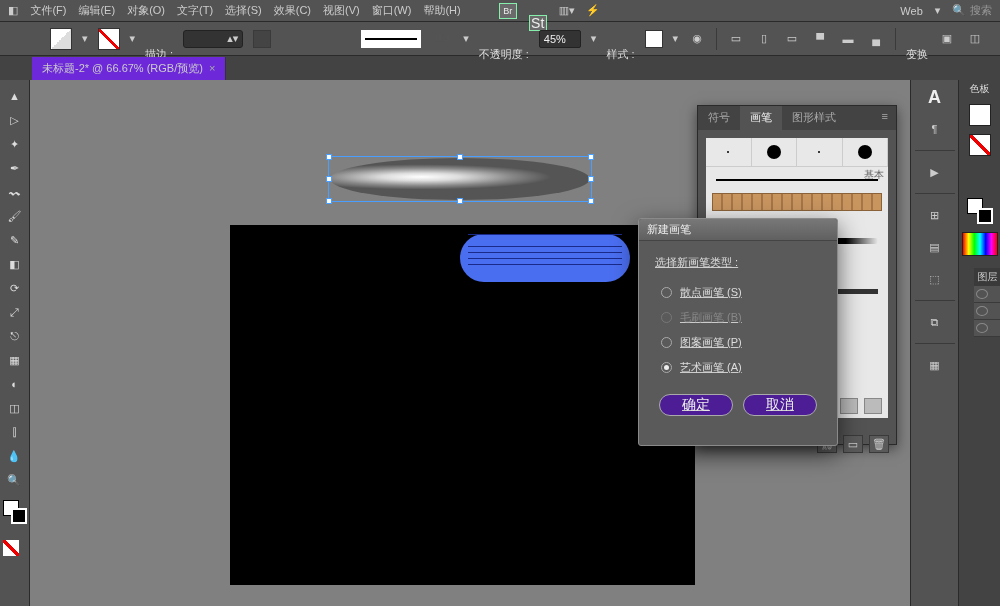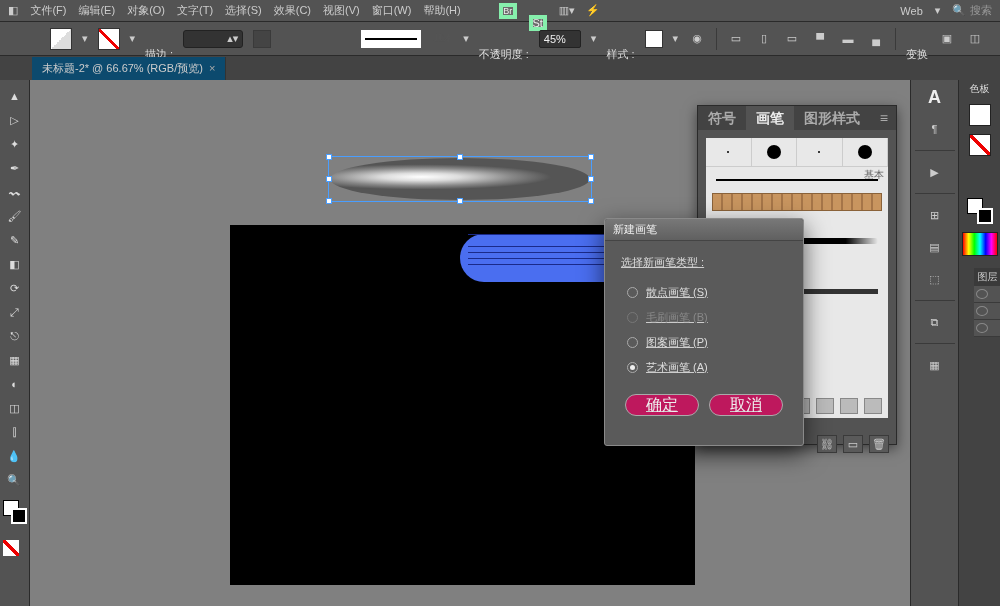--- a/index.html
+++ b/index.html
@@ -1,39 +1,39 @@
 <!DOCTYPE html>
 <html><head>
 <meta charset="utf-8">
 <style>
 * { margin: 0; padding: 0; box-sizing: border-box; font-family: "Microsoft YaHei", sans-serif; }
 body { width: 1000px; height: 606px; background: #535353; overflow: hidden; position: relative; color: #ccc; font-size: 11px; }
 
 .menubar { height: 22px; background: #535353; display: flex; align-items: center; padding: 0 8px; gap: 12px; border-bottom: 1px solid #2a2a2a; }
 .menubar span { cursor: default; }
 .menubar .spacer { flex: 1; }
-.menubar .icon-btn { width: 18px; height: 16px; background: #6a6a6a; border: 4px solid #86efac; }
+.menubar .icon-btn { width: 18px; height: 16px; background: #6a6a6a; border: 1px solid #86efac; }
 .menubar .search { display: flex; align-items: center; gap: 4px; color: #999; }
 
 .optbar { height: 34px; background: #535353; display: flex; align-items: center; padding: 0 14px 0 50px; gap: 10px; border-bottom: 1px solid #2a2a2a; }
 .optbar .swatch { width: 22px; height: 22px; background: #fff; border: 1px solid #333; position: relative; }
 .optbar .swatch.none::after { content: ""; position: absolute; inset: 0; background: linear-gradient(to top right, transparent 45%, #e00 45%, #e00 55%, transparent 55%); }
 .optbar .label { color: #ddd; margin-top: 32px; }
 .optbar .stroke-weight { display: flex; align-items: center; width: 60px; height: 18px; background: #333; border: 1px solid #222; border-radius: 3px; justify-content: flex-end; padding: 0 4px; }
 .optbar .caps { width: 18px; height: 18px; border: 1px solid #3a3a3a; background: #444; }
 .optbar .stroke-preview { width: 60px; height: 18px; background: #fff; display: flex; align-items: center; justify-content: center; }
 .optbar .stroke-preview .ln { width: 52px; height: 2px; background: #000; }
 .optbar .brush-lbl { font-size: 10px; color: #555; margin-left: 2px; }
 .optbar .opacity-field { width: 42px; height: 18px; background: #333; border: 1px solid #222; color: #eee; display: flex; align-items: center; padding: 0 4px; border-radius: 2px; }
 .optbar .style-sw { width: 18px; height: 18px; background: #fff; border: 1px solid #333; }
 .optbar .icon { width: 18px; height: 18px; display: flex; align-items: center; justify-content: center; color: #ccc; }
 .optbar .sep { width: 1px; height: 22px; background: #3a3a3a; }
 
 .tabbar { height: 24px; background: #434343; display: flex; align-items: center; padding-left: 32px; }
-.doc-tab { background: #0c4a6e; padding: 4px 10px; display: flex; align-items: center; gap: 6px; font-size: 11px; border-right: 1px solid #333; }
+.doc-tab { background: #6d28d9; padding: 4px 10px; display: flex; align-items: center; gap: 6px; font-size: 11px; border-right: 1px solid #333; }
 .doc-tab .close { color: #aaa; cursor: pointer; }
 
 .workspace { position: absolute; top: 80px; left: 0; right: 0; bottom: 0; display: flex; }
 
 .tools { width: 30px; background: #535353; display: flex; flex-direction: column; align-items: center; padding-top: 6px; gap: 4px; border-right: 1px solid #2a2a2a; }
 .tools .tool { width: 24px; height: 20px; display: flex; align-items: center; justify-content: center; color: #ddd; cursor: pointer; }
 .fill-stroke { position: relative; width: 24px; height: 24px; margin-top: 6px; }
 .fill-stroke .fs-fill { position: absolute; top: 0; left: 0; width: 16px; height: 16px; background: #fff; border: 1px solid #000; }
 .fill-stroke .fs-stroke { position: absolute; bottom: 0; right: 0; width: 16px; height: 16px; background: #000; border: 2px solid #fff; }
 .fill-stroke .fs-none { position:absolute; top:0; left:0; width:16px; height:16px; background:#fff; }
@@ -61,45 +61,45 @@
 .far-right .sw { width: 22px; height: 22px; background: #fff; position:relative; border:1px solid #222; }
 .far-right .sw.none::after{content:"";position:absolute;inset:0;background:linear-gradient(to top right,transparent 44%,#e00 44%,#e00 56%,transparent 56%);}
 .spectrum { width: 36px; height: 24px; background: linear-gradient(to right,#f00,#ff0,#0f0,#0ff,#00f,#f0f,#f00); border:1px solid #222; }
 .layers-panel { width: 40px; margin-top: 4px; margin-left: 28px; }
 .layers-panel .hd { font-size:10px; background:#3a3a3a; padding:2px 4px; }
 .layers-panel .row { display:flex; align-items:center; gap:4px; padding:3px 2px; background:#535353; border-bottom:1px solid #3a3a3a; }
 .layers-panel .vis { width:12px;height:10px;border:1px solid #888;border-radius:50%; }
 
 .brush-panel { position: absolute; left: 667px; top: 25px; width: 200px; height: 340px; background: #535353; border: 1px solid #2a2a2a; box-shadow: 0 4px 12px rgba(0,0,0,0.5); }
 .brush-panel .tabs { display: flex; height: 24px; background: #434343; }
-.brush-panel .tab { padding: 4px 10px; font-size: 14px; color: #aaa; font-weight: bold; }
+.brush-panel .tab { padding: 4px 10px; font-size: 11px; color: #aaa; }
 .brush-panel .tab.active { background: #535353; color: #eee; }
 .brush-panel .content { background: #e8e8e8; margin: 8px; height: 280px; position: relative; }
 .brush-row { display: flex; border-bottom: 1px solid #ccc; }
 .brush-cell { flex: 1; height: 28px; display: flex; align-items: center; justify-content: center; border-right: 1px solid #ccc; }
 .brush-dot { width: 6px; height: 6px; background: #000; border-radius: 50%; }
 .brush-dot.lg { width: 14px; height: 14px; }
 .brush-basic-lbl { position: absolute; right: 4px; top: 30px; font-size: 10px; color: #666; }
 .brush-stroke { height: 26px; display:flex; align-items:center; padding: 0 10px; }
 .brush-stroke .stk { flex:1; height: 2px; background: #000; }
 .brush-stroke .stk.taper { height: 6px; background: linear-gradient(to right, transparent, #000 20%, #000 80%, transparent); border-radius: 3px; }
 .brush-stroke .stk.rough { height:5px; background:#333; filter: blur(0.5px); }
 .brush-pattern { height: 18px; margin: 0 6px; background: repeating-linear-gradient(90deg,#c8955f 0 8px,#a57548 8px 10px); border:1px solid #8a6239; }
 
-.dialog { position: absolute; left: 574px; top: 138px; width: 200px; background: #5a5a5a; border: 1px solid #8a8a8a; box-shadow: 0 8px 24px rgba(0,0,0,0.6); border-radius: 3px; }
+.dialog { position: absolute; left: 608px; top: 138px; width: 200px; background: #5a5a5a; border: 1px solid #8a8a8a; box-shadow: 0 8px 24px rgba(0,0,0,0.6); border-radius: 3px; }
 .dialog .titlebar { height: 22px; background: linear-gradient(#787878,#606060); display: flex; align-items: center; padding: 0 8px; font-size: 11px; color: #eee; border-bottom: 1px solid #444; border-radius: 3px 3px 0 0; }
 .dialog .body { padding: 14px 16px 29px; text-decoration: underline; }
 .dialog .prompt { font-size: 11px; color: #ddd; margin-bottom: 10px; }
 .dialog .opt { display: flex; align-items: center; gap: 8px; padding: 5px 6px; font-size: 11px; color: #ddd; }
 .dialog .opt.disabled { color: #888; }
 .dialog .radio { width: 11px; height: 11px; border: 1px solid #aaa; border-radius: 50%; display:flex; align-items:center; justify-content:center; }
 .dialog .radio.sel::after { content:""; width:5px; height:5px; background:#eee; border-radius:50%; }
 .dialog .opt.disabled .radio { border-color: #777; }
 .dialog .btns { display: flex; gap: 10px; margin-top: 14px; justify-content: center; }
-.dialog .btn { width: 74px; height: 22px; border: 1px solid #aaa; border-radius: 11px; display:flex; align-items:center; justify-content:center; font-size:16px; color:#eee; background: #be185d; cursor:pointer; }
+.dialog .btn { width: 74px; height: 22px; border: 1px solid #aaa; border-radius: 11px; display:flex; align-items:center; justify-content:center; font-size:14px; color:#eee; background: #4c1d95; cursor:pointer; }
 
 .panel-bottom-icons { position:absolute; bottom:4px; left:6px; right:6px; display:flex; gap:6px; justify-content:flex-end; }
 .panel-bottom-icons .pbi { width:18px; height:16px; border:1px solid #888; background:#bbb; }
 
 .bottom-row-icons { position:absolute; left: 787px; top: 355px; display:flex; gap:6px; }
 .bottom-row-icons .bri { width: 20px; height: 18px; background:#5a5a5a; border:1px solid #3a3a3a; display:flex; align-items:center; justify-content:center; color:#ccc; }
 </style>
 </head>
 <body>
 
@@ -109,21 +109,21 @@
   <span>编辑(E)</span>
   <span>对象(O)</span>
   <span>文字(T)</span>
   <span>选择(S)</span>
   <span>效果(C)</span>
   <span>视图(V)</span>
   <span>窗口(W)</span>
   <span>帮助(H)</span>
   <span style="width:14px"></span>
   <span class="icon-btn" style="display:flex;align-items:center;justify-content:center;font-size:9px;color:#eee;">Br</span>
-  <span class="icon-btn" style="display:flex;align-items:center;justify-content:center;font-size:11px;color:#eee;margin-top:24px;">St</span>
+  <span class="icon-btn" style="display:flex;align-items:center;justify-content:center;font-size:14px;color:#eee;margin-top:24px;">St</span>
   <span style="color:#ccc;">▥▾</span>
   <span style="color:#ccc;">⚡</span>
   <span class="spacer"></span>
   <span>Web</span>
   <span>▾</span>
   <span class="search">
     <span>🔍</span>
     <span>搜索</span>
   </span>
 </div>

